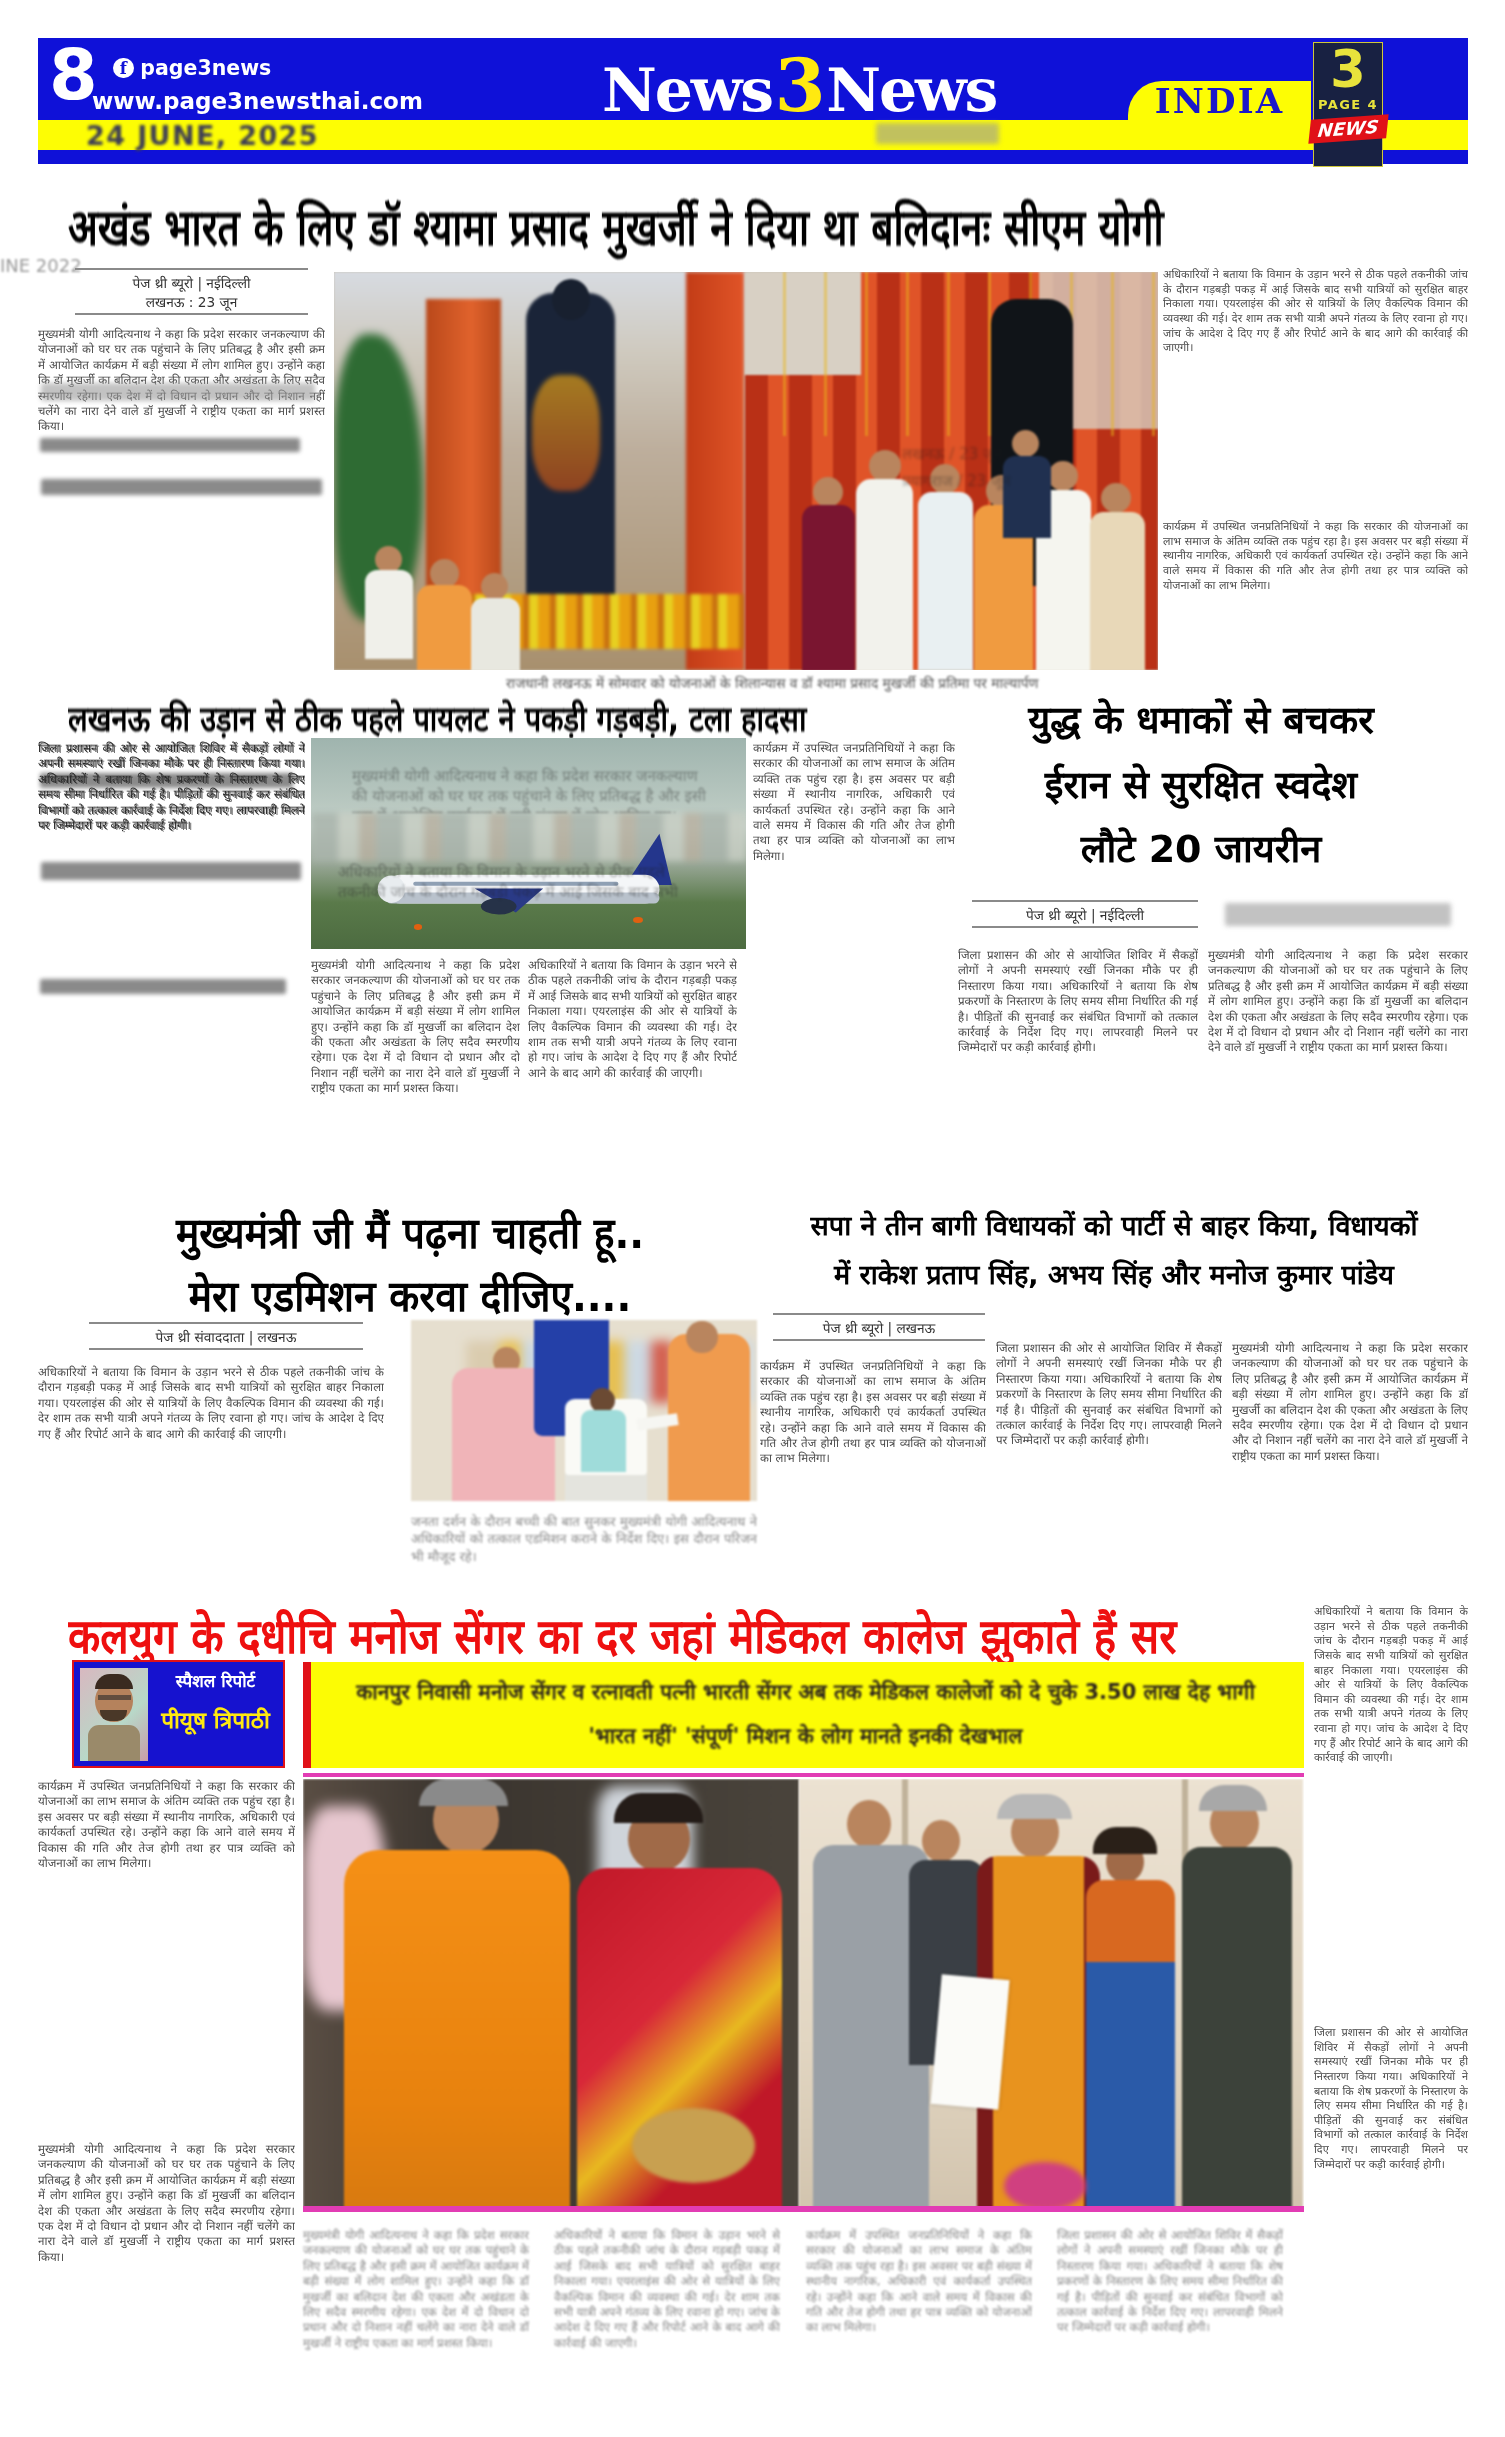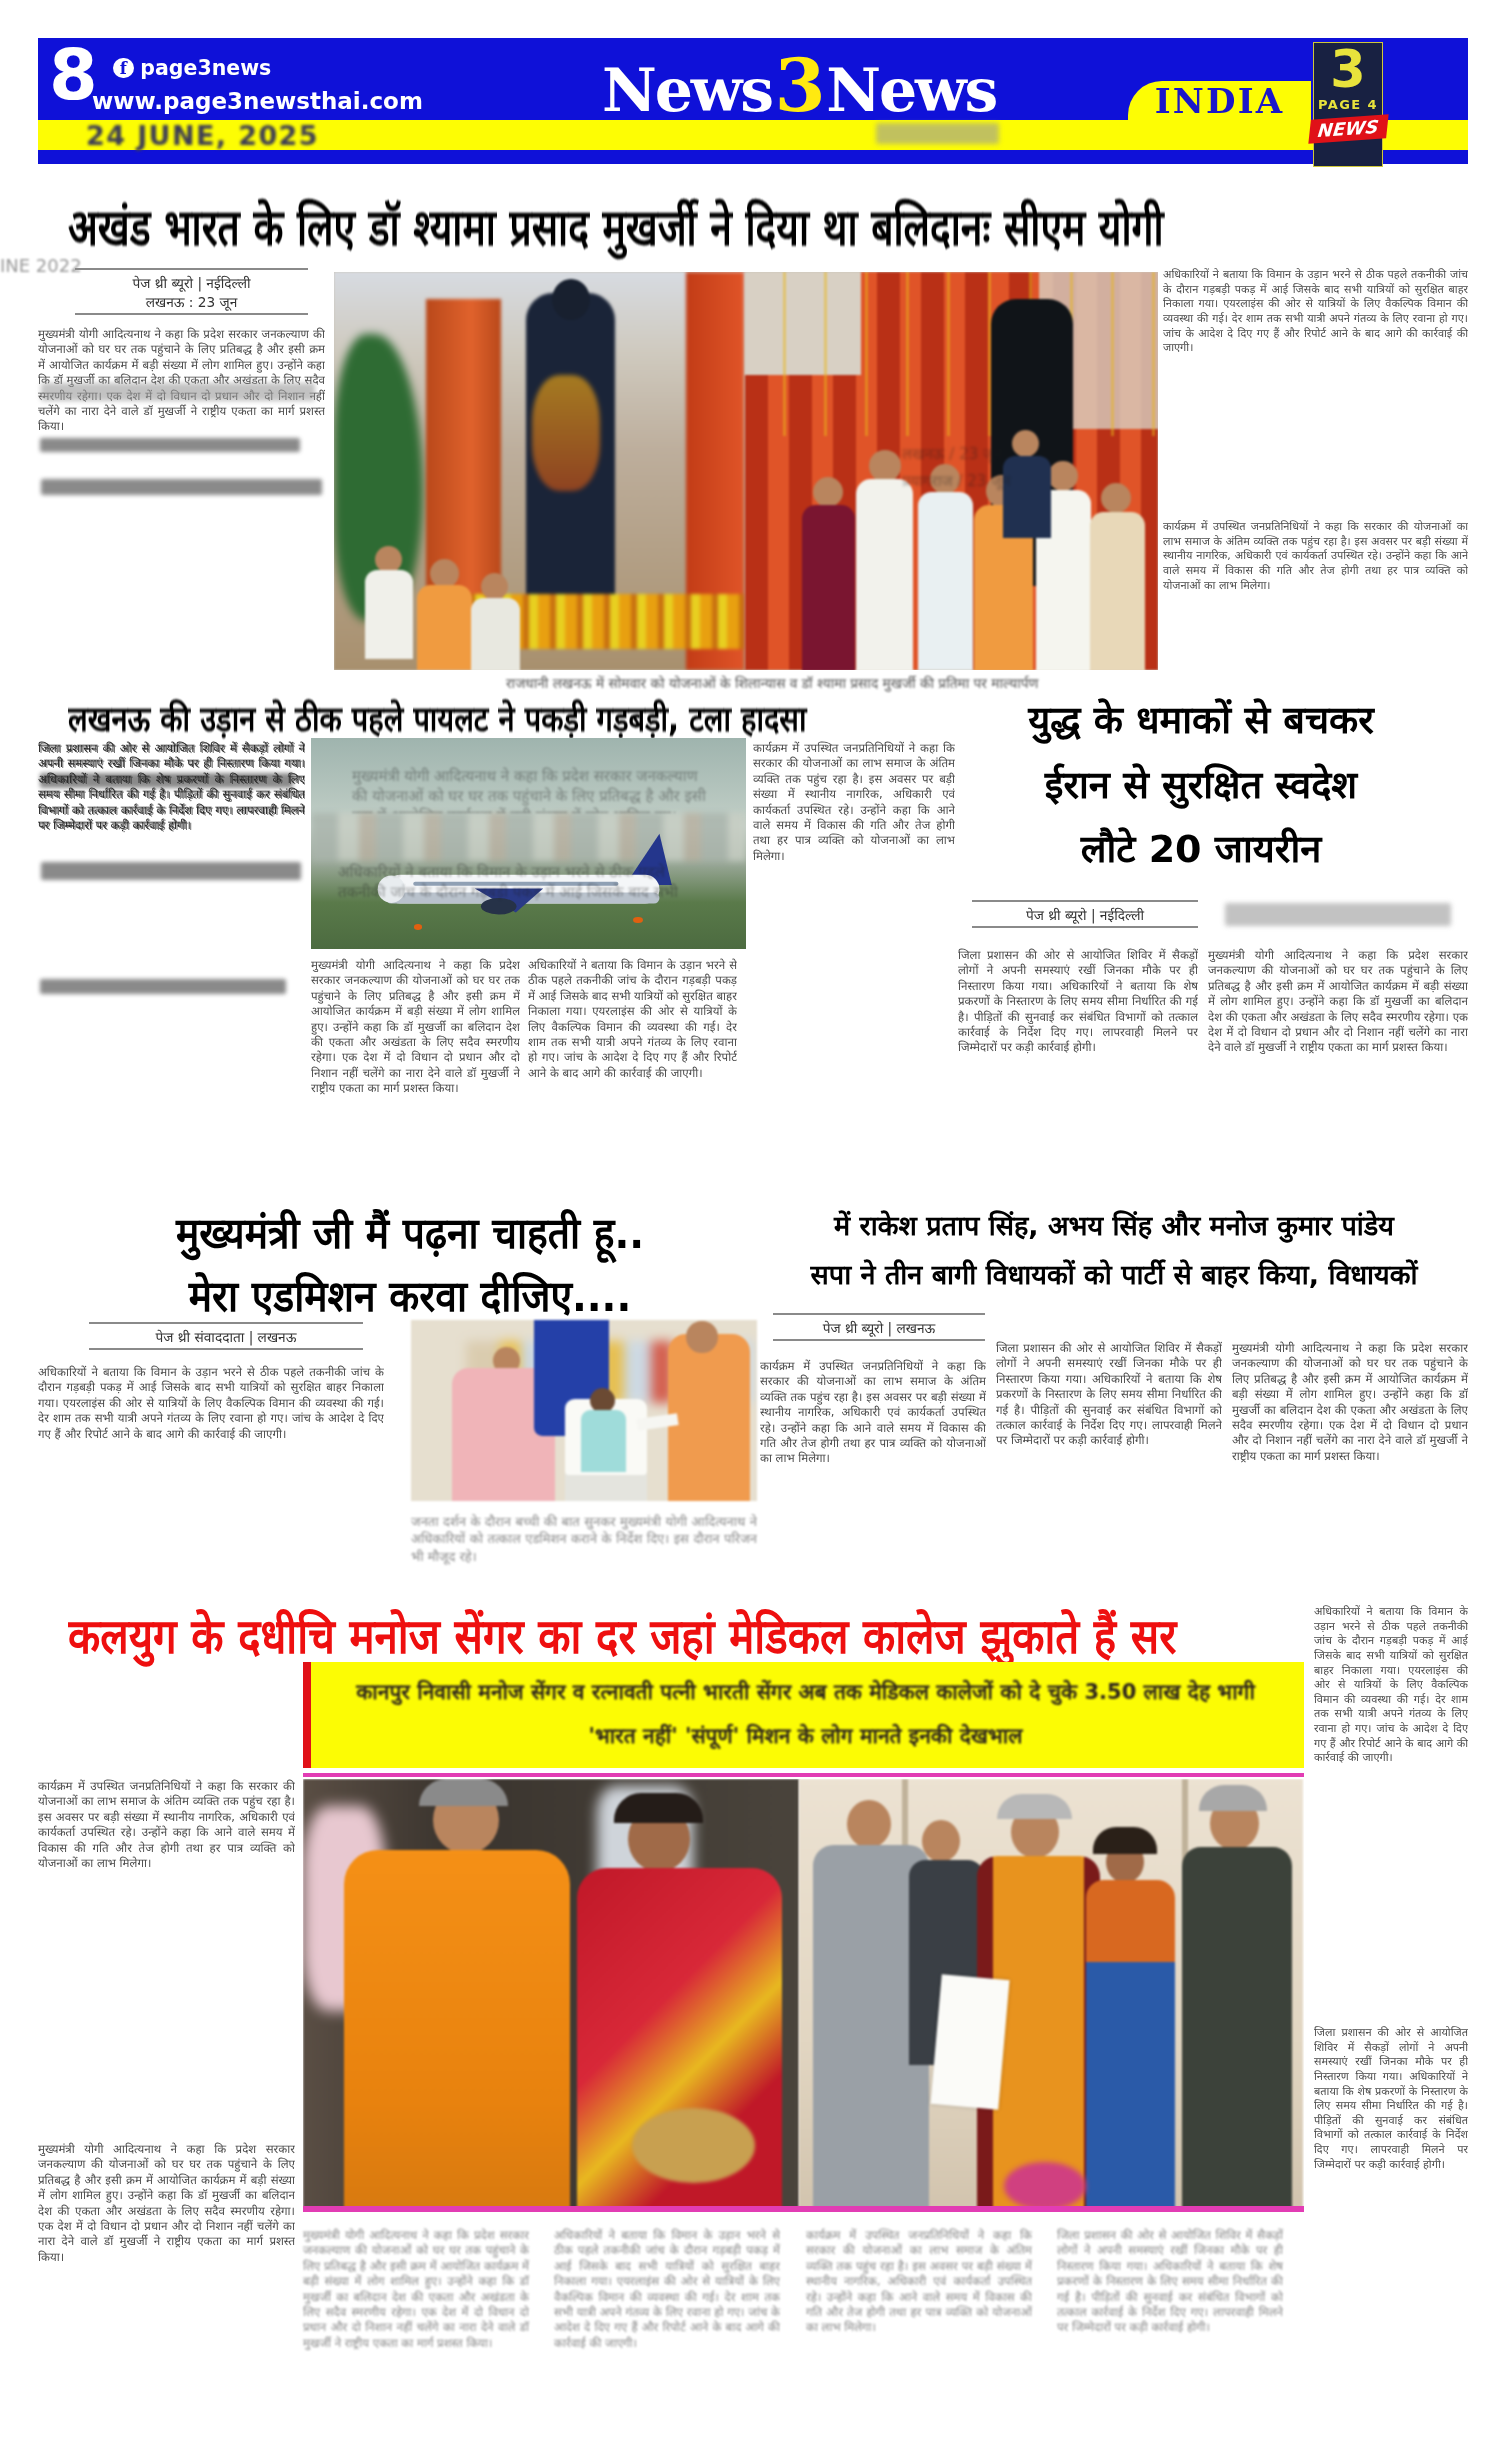--- a/index.html
+++ b/index.html
@@ -209,35 +209,46 @@
     <div class="abs" style="left:154px;top:79px;width:82px;height:103px;background:#fafaf6;border-radius:9.6px 9.6px 4.1px 4.1px;box-shadow:inset 0 -27px 0 #e4e4de;"></div>
     <div class="head" style="left:179px;top:68px;width:25px;height:25px;background:#6b4a33;"></div>
     <div class="abs" style="left:170px;top:90px;width:45px;height:62px;background:#9fdcda;border-radius:9.6px 9.6px 0 0;"></div>
     <div class="abs" style="left:257px;top:13.7px;width:82px;height:168px;background:#f09b4e;border-radius:18px 18px 0 0;"></div>
     <div class="head" style="left:275px;top:1.4px;width:31.5px;height:31.5px;"></div>
     <div class="abs" style="left:226px;top:96px;width:41px;height:12.3px;background:#f6f6f2;transform:rotate(-8deg);"></div>
   </div>
   <div class="abs col faint" style="left:411px;top:1513px;width:346px;height:63px;font-size:13px;">जनता दर्शन के दौरान बच्ची की बात सुनकर मुख्यमंत्री योगी आदित्यनाथ ने अधिकारियों को तत्काल एडमिशन कराने के निर्देश दिए। इस दौरान परिजन भी मौजूद रहे।</div>
 
   <div class="abs hl center" style="left:760px;top:1202px;width:708px;font-size:27px;line-height:1.8;">
-    <div>में राकेश प्रताप सिंह, अभय सिंह और मनोज कुमार पांडेय</div>
-      <div>सपा ने तीन बागी विधायकों को पार्टी से बाहर किया, विधायकों</div>
+    <div>सपा ने तीन बागी विधायकों को पार्टी से बाहर किया, विधायकों</div>
+      <div>में राकेश प्रताप सिंह, अभय सिंह और मनोज कुमार पांडेय</div>
   </div>
   <div class="abs byline" style="left:773px;top:1313px;width:212px;">
       <div>पेज थ्री ब्यूरो | लखनऊ</div>
     </div>
   <div class="abs col" style="left:760px;top:1359px;width:226px;height:236px;">कार्यक्रम में उपस्थित जनप्रतिनिधियों ने कहा कि सरकार की योजनाओं का लाभ समाज के अंतिम व्यक्ति तक पहुंच रहा है। इस अवसर पर बड़ी संख्या में स्थानीय नागरिक, अधिकारी एवं कार्यकर्ता उपस्थित रहे। उन्होंने कहा कि आने वाले समय में विकास की गति और तेज होगी तथा हर पात्र व्यक्ति को योजनाओं का लाभ मिलेगा।</div>
   <div class="abs col" style="left:996px;top:1341px;width:226px;height:253px;">जिला प्रशासन की ओर से आयोजित शिविर में सैकड़ों लोगों ने अपनी समस्याएं रखीं जिनका मौके पर ही निस्तारण किया गया। अधिकारियों ने बताया कि शेष प्रकरणों के निस्तारण के लिए समय सीमा निर्धारित की गई है। पीड़ितों की सुनवाई कर संबंधित विभागों को तत्काल कार्रवाई के निर्देश दिए गए। लापरवाही मिलने पर जिम्मेदारों पर कड़ी कार्रवाई होगी।</div>
   <div class="abs col" style="left:1232px;top:1341px;width:236px;height:253px;">मुख्यमंत्री योगी आदित्यनाथ ने कहा कि प्रदेश सरकार जनकल्याण की योजनाओं को घर घर तक पहुंचाने के लिए प्रतिबद्ध है और इसी क्रम में आयोजित कार्यक्रम में बड़ी संख्या में लोग शामिल हुए। उन्होंने कहा कि डॉ मुखर्जी का बलिदान देश की एकता और अखंडता के लिए सदैव स्मरणीय रहेगा। एक देश में दो विधान दो प्रधान और दो निशान नहीं चलेंगे का नारा देने वाले डॉ मुखर्जी ने राष्ट्रीय एकता का मार्ग प्रशस्त किया।</div>
 
   <div class="abs redhl" style="left:68px;top:1601px;width:1136px;height:63px;font-size:42px;transform:scale(1,1.15);transform-origin:left top;overflow:hidden;">कलयुग के दधीचि मनोज सेंगर का दर जहां मेडिकल कालेज झुकाते हैं सर</div>
 
   <div class="abs col" style="left:1314px;top:1605px;width:154px;height:811px;font-size:11px;">अधिकारियों ने बताया कि विमान के उड़ान भरने से ठीक पहले तकनीकी जांच के दौरान गड़बड़ी पकड़ में आई जिसके बाद सभी यात्रियों को सुरक्षित बाहर निकाला गया। एयरलाइंस की ओर से यात्रियों के लिए वैकल्पिक विमान की व्यवस्था की गई। देर शाम तक सभी यात्री अपने गंतव्य के लिए रवाना हो गए। जांच के आदेश दे दिए गए हैं और रिपोर्ट आने के बाद आगे की कार्रवाई की जाएगी।</div>
   <div class="abs col" style="left:1314px;top:2026px;width:154px;height:390px;font-size:11px;">जिला प्रशासन की ओर से आयोजित शिविर में सैकड़ों लोगों ने अपनी समस्याएं रखीं जिनका मौके पर ही निस्तारण किया गया। अधिकारियों ने बताया कि शेष प्रकरणों के निस्तारण के लिए समय सीमा निर्धारित की गई है। पीड़ितों की सुनवाई कर संबंधित विभागों को तत्काल कार्रवाई के निर्देश दिए गए। लापरवाही मिलने पर जिम्मेदारों पर कड़ी कार्रवाई होगी।</div>
 
+  <div class="abs spbox" style="left:72px;top:1660px;width:209px;height:104px;">
+    <div class="abs photo" style="left:5.5px;top:5.5px;width:68px;height:93px;background:linear-gradient(135deg,#d8b8c0,#b8d8c8 60%,#c89ca8);">
+      <div class="head" style="left:15px;top:12.3px;width:38px;height:42px;background:#b5825c;"></div>
+      <div class="abs" style="left:15px;top:6.8px;width:38px;height:15px;background:#3a2a20;border-radius:18px 18px 0 0;"></div>
+      <div class="abs" style="left:18px;top:27px;width:33px;height:5.5px;background:#2a2a2a;opacity:.6;"></div>
+      <div class="abs" style="left:20.5px;top:42px;width:27px;height:11px;background:#4a3828;border-radius:0 0 9.6px 9.6px;"></div>
+      <div class="abs" style="left:8.2px;top:57px;width:52px;height:36px;background:#9a8a6a;border-radius:11px 11px 0 0;"></div>
+    </div>
+    <div class="abs splabel" style="left:77px;top:6.8px;width:129px;">स्पैशल रिपोर्ट</div>
+    <div class="abs spname" style="left:77px;top:42px;width:129px;">पीयूष त्रिपाठी</div>
+  </div>
 
   <div class="abs yellowband" style="left:303px;top:1662px;width:1001px;height:106px;">
     <div class="abs" style="left:0;top:0;width:8.2px;height:106px;background:#e01118;"></div>
     <div class="abs ycap" style="left:27px;top:15px;width:951px;font-size:21px;">कानपुर निवासी मनोज सेंगर व रत्नावती पत्नी भारती सेंगर अब तक मेडिकल कालेजों को दे चुके 3.50 लाख देह भागी</div>
     <div class="abs ycap" style="left:27px;top:59px;width:951px;font-size:21px;">'भारत नहीं' 'संपूर्ण' मिशन के लोग मानते इनकी देखभाल</div>
   </div>
   <div class="abs pinkline" style="left:303px;top:1773px;width:1001px;height:4.1px;"></div>
 
   <div class="abs photo" style="left:303px;top:1779px;width:1001px;height:433px;">
 

